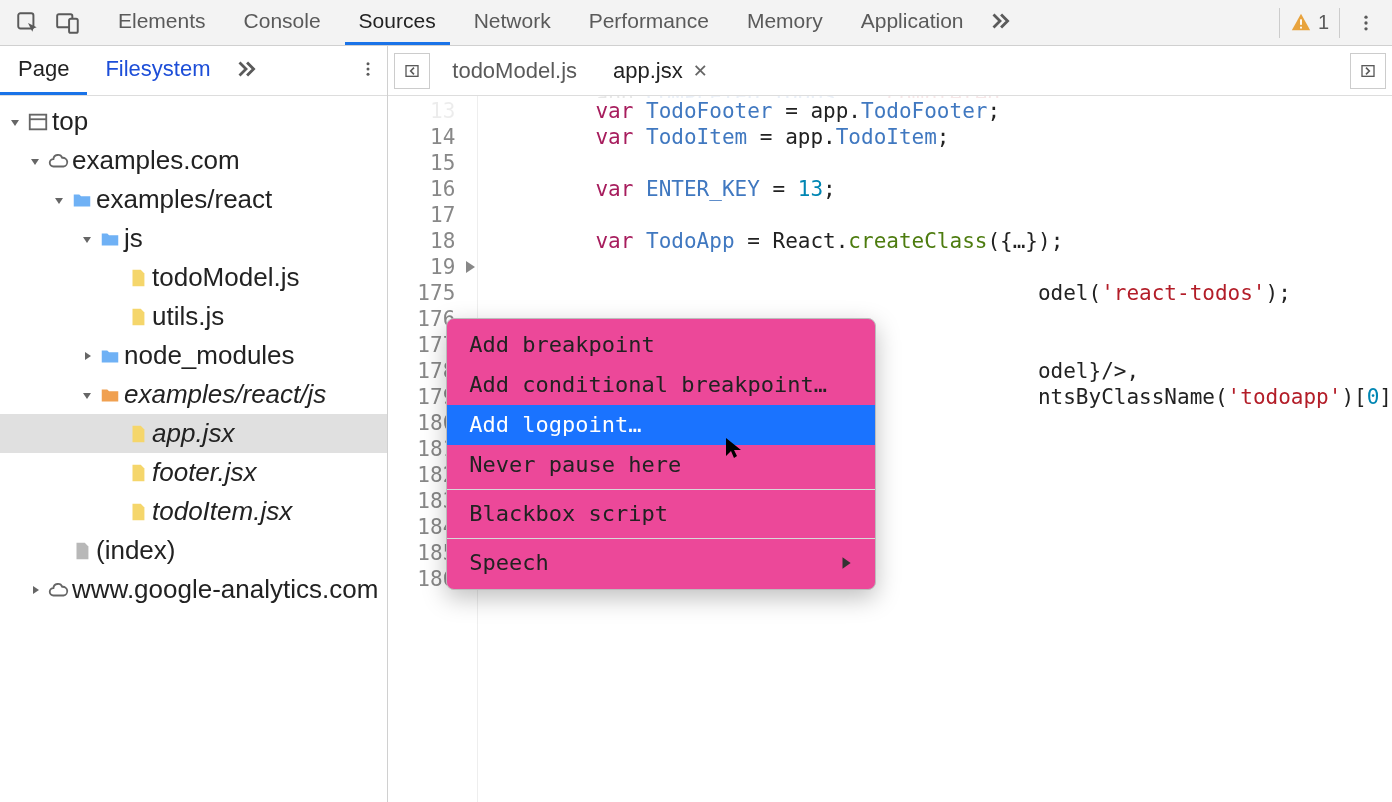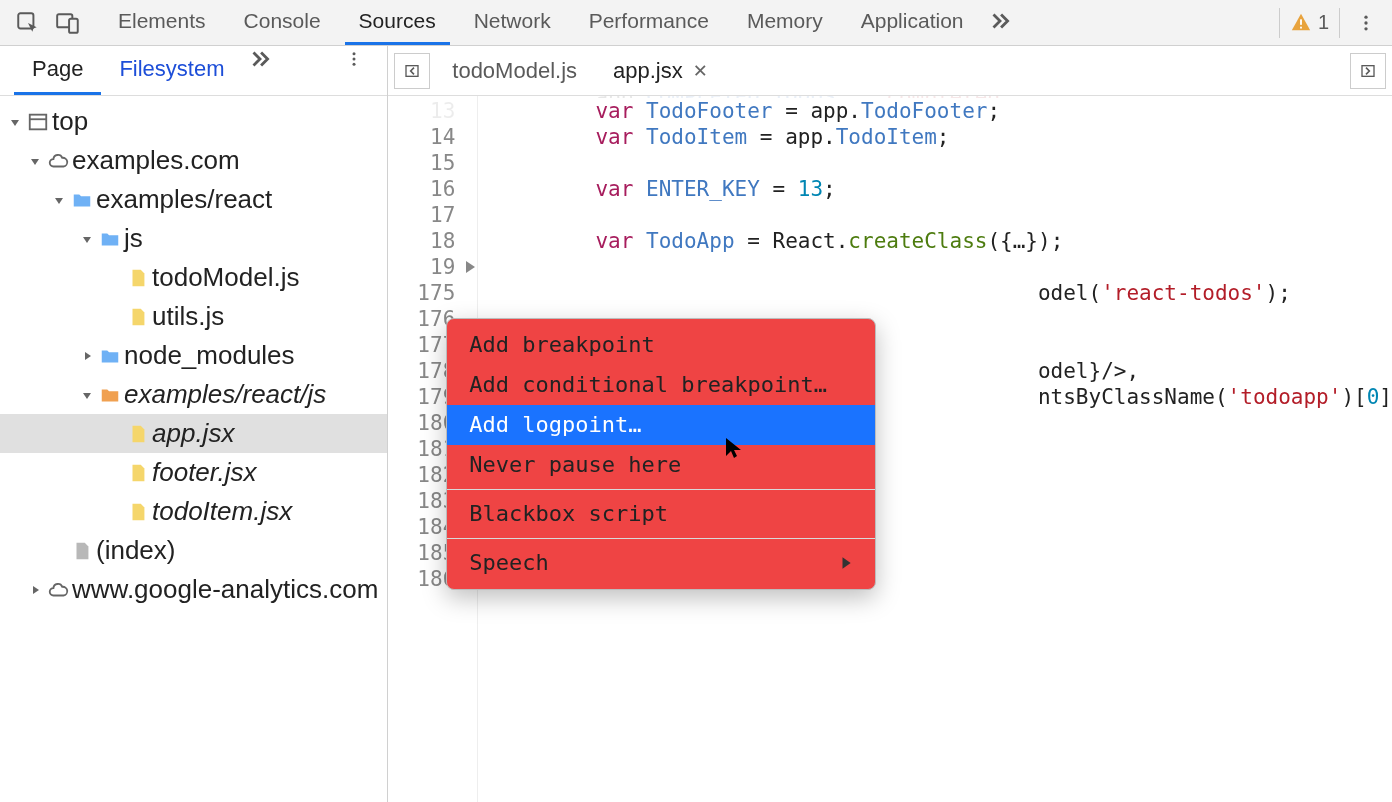--- a/index.html
+++ b/index.html
@@ -15,21 +15,21 @@
     .tb-right { display: flex; align-items: center; gap: 8px; margin-left: auto; }
     .warn-badge { display: flex; align-items: center; gap: 6px; font-size: 20px; color: #5a5a5a; padding: 0 10px; border-left: 1px solid #ccc; border-right: 1px solid #ccc; height: 30px; }
     .warn-badge svg { width: 22px; height: 22px; color: #e8a33d; }
     .tb-more { width: 36px; display: flex; justify-content: center; }
     .tb-more svg { width: 20px; height: 26px; color: #5a5a5a; }
     .chevrons svg { width: 26px; height: 26px; color: #5a5a5a; }
 
     
     .main { display: flex; height: calc(100% - 46px); }
     .left-pane { width: 450px; border-right: 1px solid #d0d0d0; display: flex; flex-direction: column; }
-    .left-tabs-row { height: 50px; border-bottom: 1px solid #ddd; display: flex; padding: 0 14px; }
+    .left-tabs-row { height: 50px; border-bottom: 1px solid #ddd; display: flex; align-items: center; padding: 0 0; }
     .left-tab { padding: 0 18px; height: 100%; display: flex; align-items: center; font-size: 22px; color: #1d4ed8; border-bottom: 3px solid transparent; }
     .left-tab.active { color: #222; border-bottom: 3px solid #1a73e8; }
     .left-more { margin-left: auto; padding-right: 10px; }
     .left-more svg { width: 18px; height: 26px; color: #5a5a5a; }
 
     .tree { padding: 6px 0; font-size: 26px; }
     .tree-row { display: flex; align-items: center; height: 39px; padding-left: 6px; white-space: nowrap; }
     .tree-row.selected { background: #e0e0e0; }
     .tw { display: inline-flex; width: 18px; justify-content: center; color: #666; }
     .tw svg { width: 12px; height: 12px; }
@@ -56,21 +56,21 @@
     .code { flex: 1; padding-top: 2px; padding-left: 16px; }
     .code .l { height: 26px; white-space: pre; }
     .tok-kw { color: #a71d5d; }
     .tok-id { color: #4078c0; }
     .tok-str { color: #b31d28; }
     .tok-num { color: #0086b3; }
     .tok-fn { color: #4d7c0f; }
     .tok-pln { color: #222; }
 
     
-    .ctx { position: absolute; left: 58px; top: 222px; width: 430px; background: #ef4444; border: 1px solid #bcbcbc; border-radius: 8px; box-shadow: 0 8px 24px rgba(0,0,0,0.25); font-size: 22px; color: #222; overflow: hidden; }
+    .ctx { position: absolute; left: 58px; top: 222px; width: 430px; background: #ec4899; border: 1px solid #bcbcbc; border-radius: 8px; box-shadow: 0 8px 24px rgba(0,0,0,0.25); font-size: 22px; color: #222; overflow: hidden; }
     .ctx-item { height: 40px; display: flex; align-items: center; padding: 0 22px; position: relative; }
     .ctx-item.hl { background: #1a73ff; color: #fff; }
     .ctx-sep { height: 1px; background: #d8d8d8; margin: 4px 0; }
     .ctx-arrow { margin-left: auto; }
     .ctx-arrow svg { width: 14px; height: 14px; }
 
     .cursor { position: absolute; left: 335px; top: 340px; }
     .cursor svg { width: 24px; height: 24px; }
   </style>
 </head>

